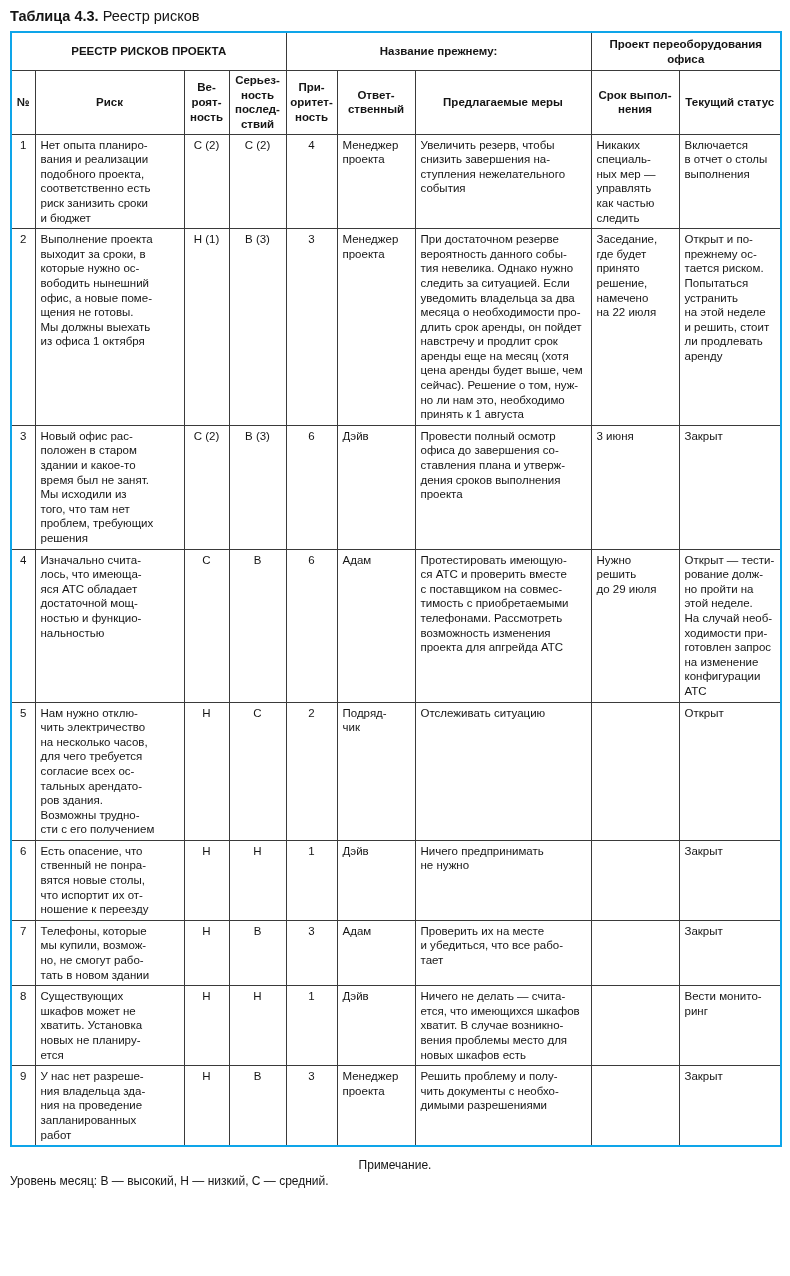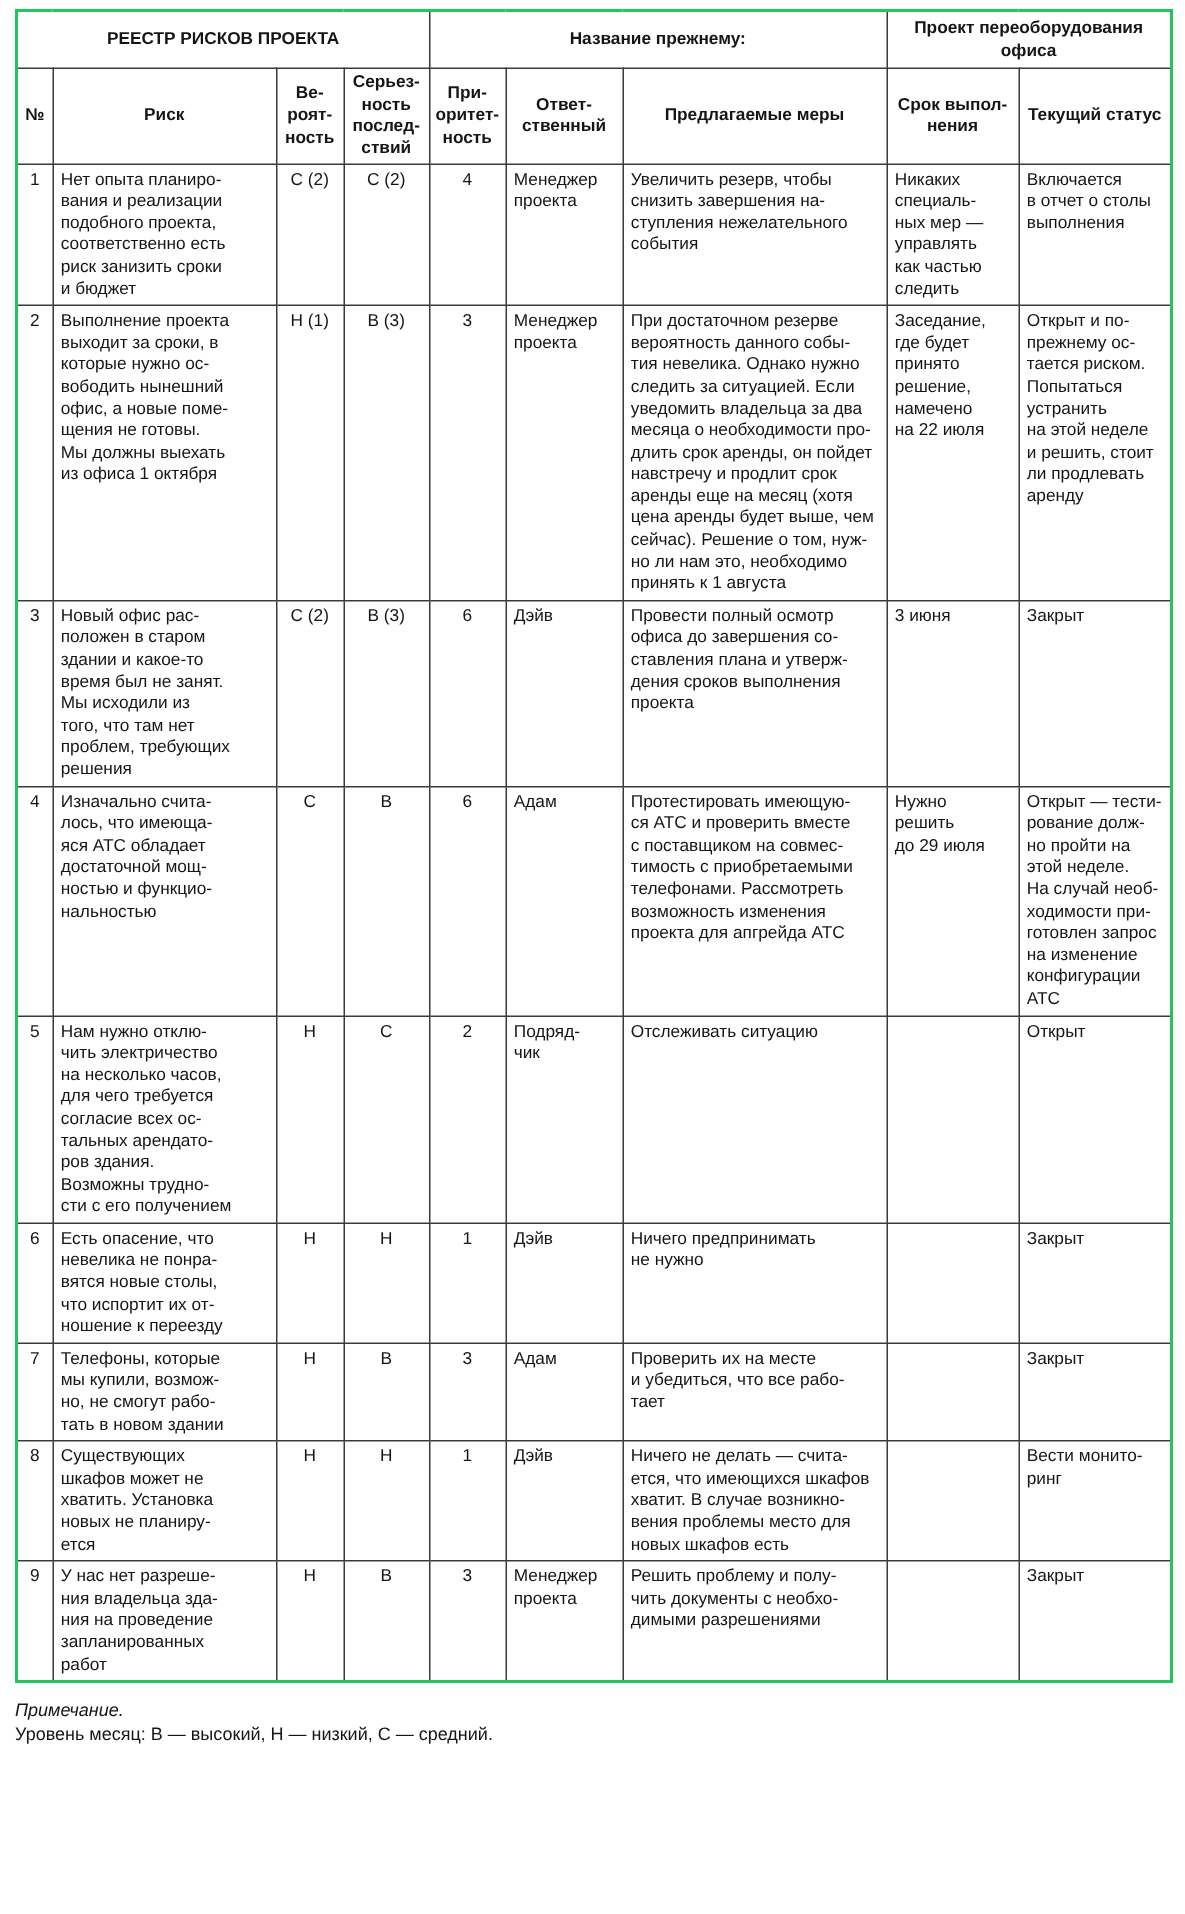--- a/index.html
+++ b/index.html
@@ -11,21 +11,21 @@
     color:#151515;
   }
   .caption{font-size:14.5px;margin:2px 0 7px 0;}
   .caption-label{font-weight:bold;}
   .caption-rest{margin-left:4px;}
 
   table.register{
     border-collapse:collapse;
     table-layout:fixed;
     width:770px;
-    border:2px solid #22c55e;
+    border:2px solid #0ea5e9;
   }
   .register td,.register th{
     border:1px solid #3a3a3a;
     font-size:11.5px;
     line-height:1.27;
     vertical-align:top;
     padding:3px 5px;
     white-space:pre-line;
     overflow:hidden;
     word-wrap:break-word;
@@ -49,27 +49,30 @@
   col.w-risk{width:149px;}
   col.w-probability{width:45px;}
   col.w-severity{width:57px;}
   col.w-priority{width:51px;}
   col.w-owner{width:78px;}
   col.w-measures{width:176px;}
   col.w-deadline{width:88px;}
   col.w-status{width:102px;}
 
   .note{margin-top:10px;font-size:12px;line-height:1.35;}
-  .note-title{font-style:italic;}
+  .note-title{text-align:center;}
 </style>
 </head>
 <body>
 
 <div class="page">
 
+  <div class="caption">
+    <span class="caption-label">Таблица 4.3.</span><span class="caption-rest">Реестр рисков</span>
+  </div>
 
   <table class="register">
     <colgroup>
       <col class="w-num">
         <col class="w-risk">
         <col class="w-probability">
       <col class="w-severity">
         <col class="w-priority">
         <col class="w-owner">
       <col class="w-measures">
@@ -246,21 +249,21 @@
           <td class="al-center">2</td>
           <td>Подряд-
 чик</td>
           <td>Отслеживать ситуацию</td>
           <td></td>
           <td>Открыт</td>
         </tr>
         <tr>
           <td class="al-center">6</td>
           <td>Есть опасение, что
-невелика не понра-
+ственный не понра-
 вятся новые столы,
 что испортит их от-
 ношение к переезду</td>
           <td class="al-center">Н</td>
           <td class="al-center">Н</td>
           <td class="al-center">1</td>
           <td>Дэйв</td>
           <td>Ничего предпринимать
 не нужно</td>
           <td></td>

